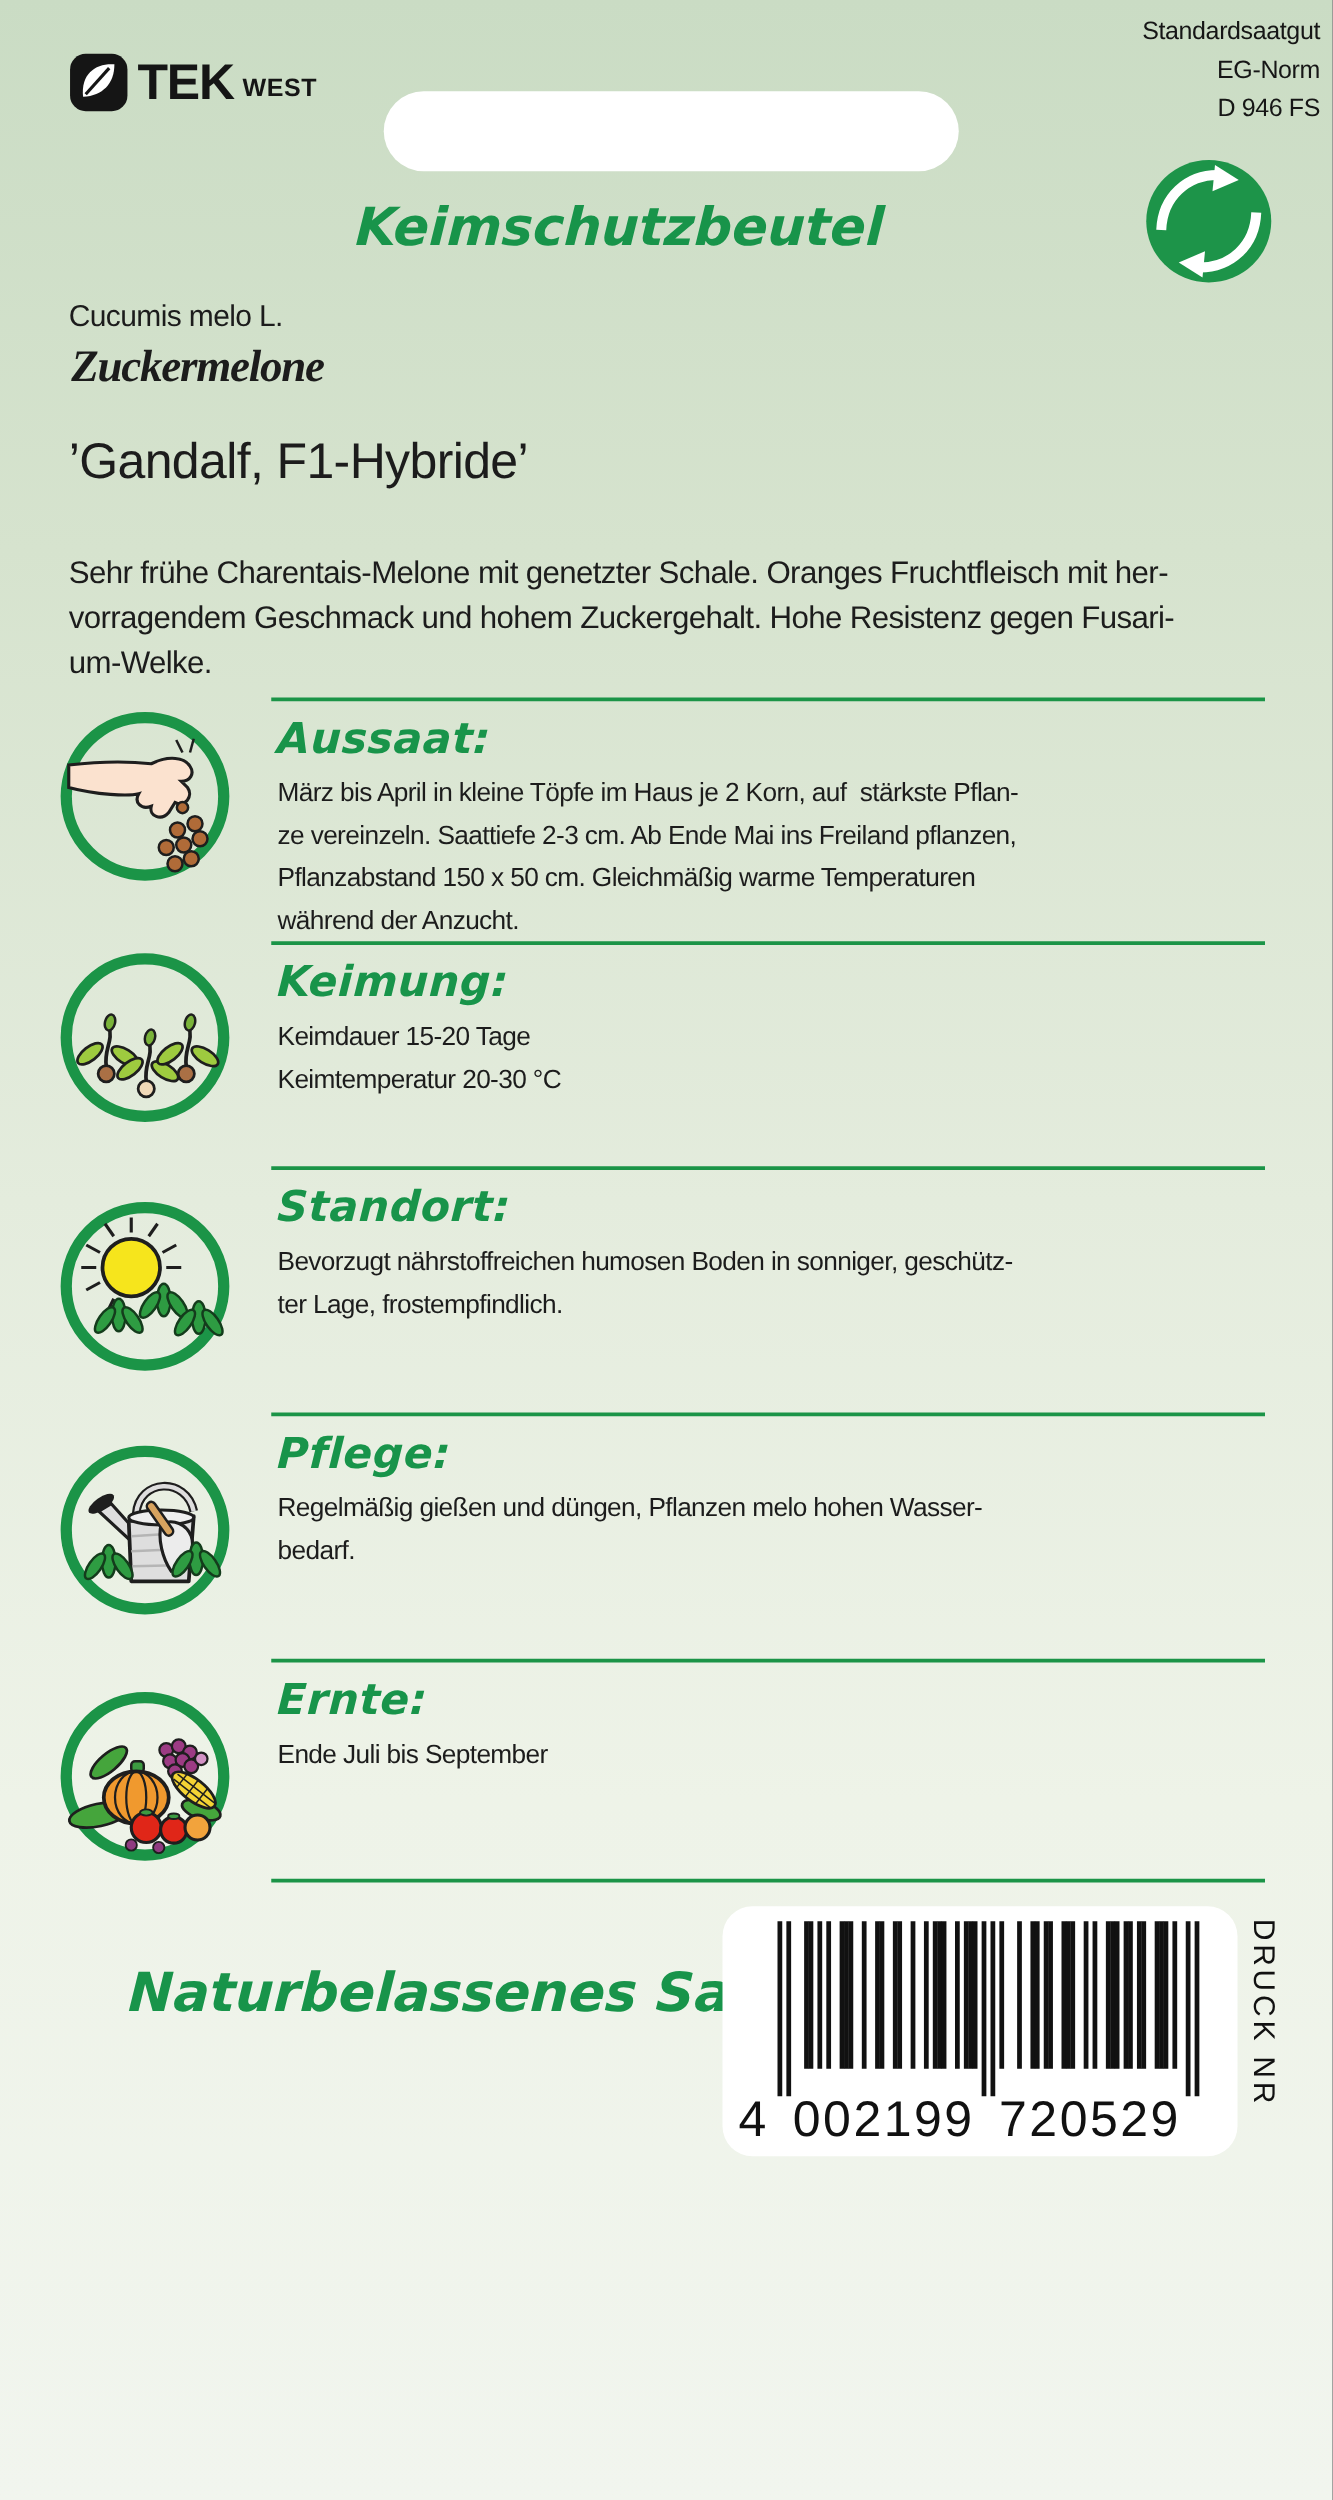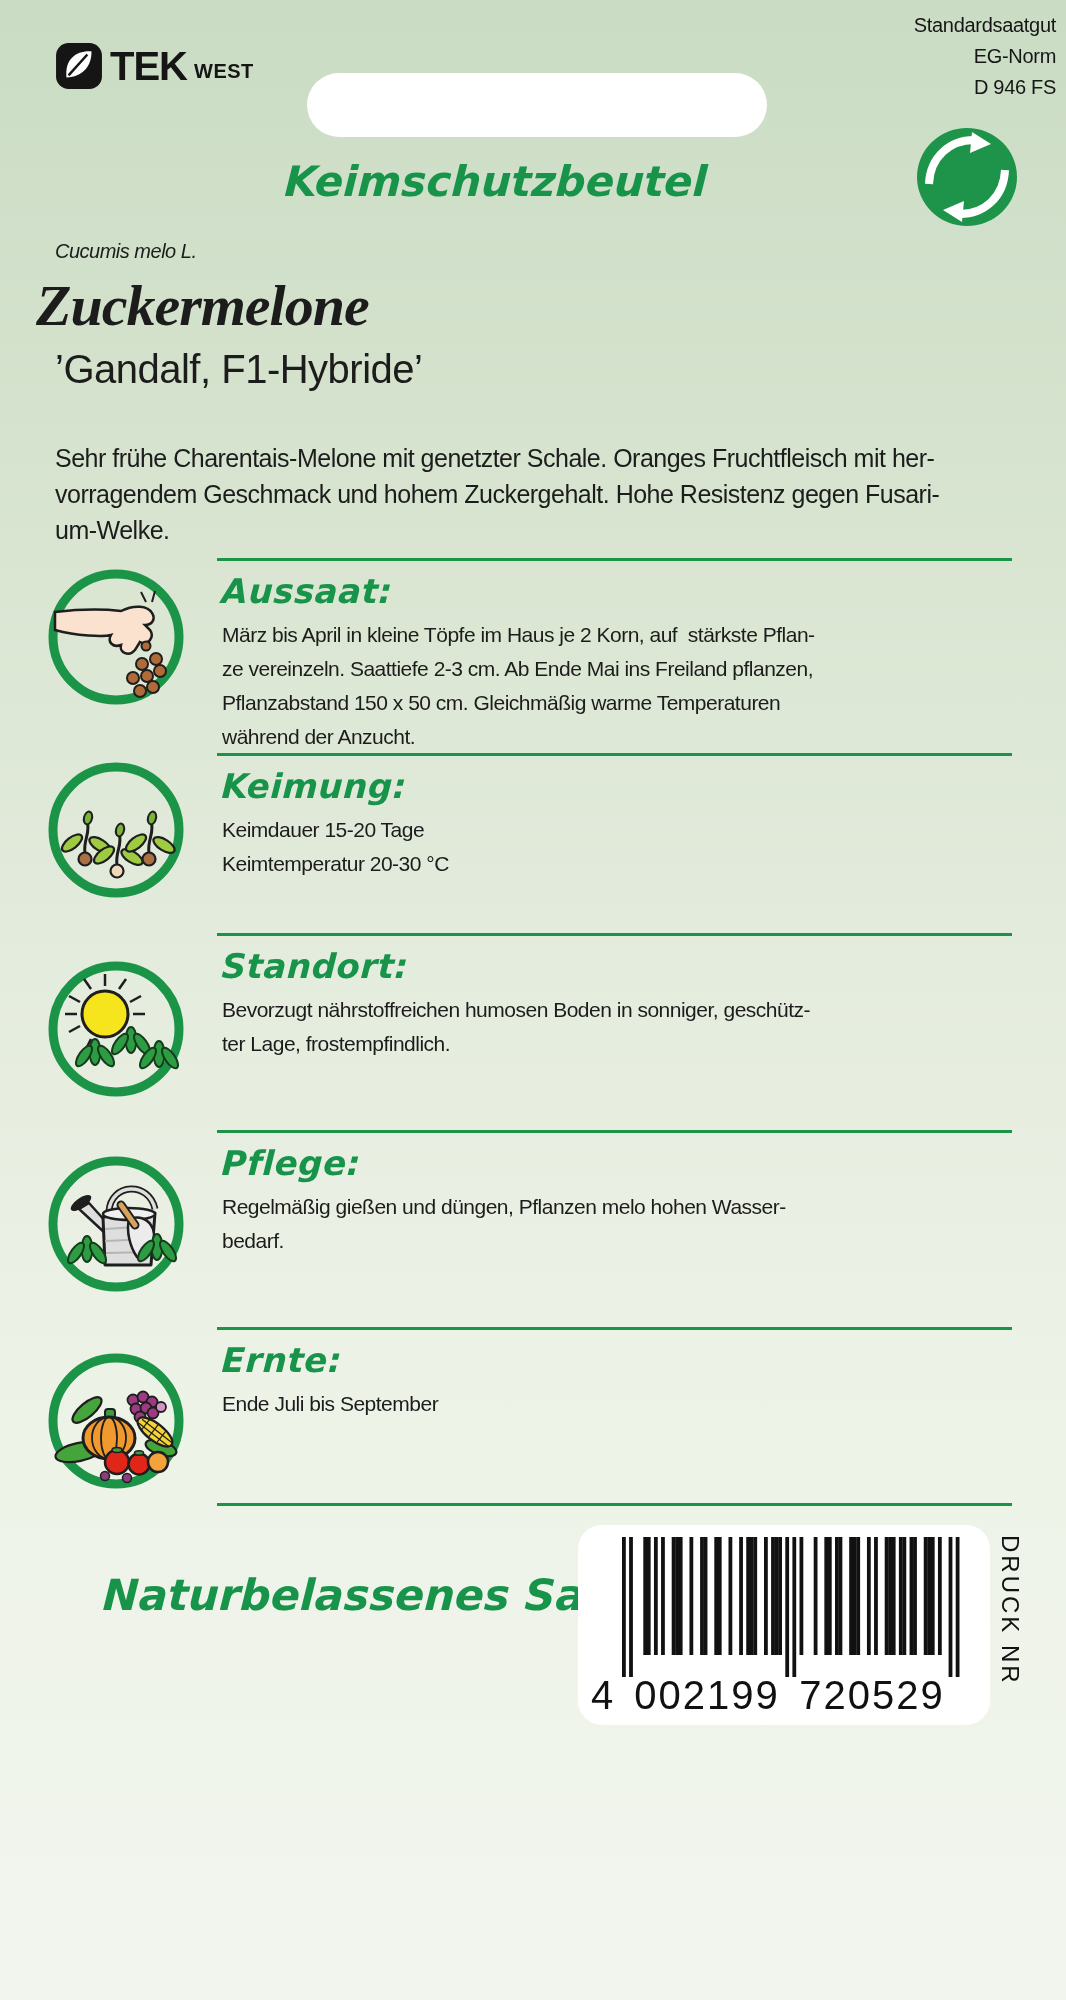--- a/index.html
+++ b/index.html
@@ -12,22 +12,22 @@
   
   .logo{left:55px;top:14px;display:flex;align-items:center;gap:7px;margin-top:28px;}
   .logo-text{font-size:40px;font-weight:bold;color:#151515;letter-spacing:-1px;}
   .logo-suffix{font-size:20px;font-weight:bold;color:#151515;letter-spacing:.5px;align-self:center;margin-top:10px;}
   .cert{right:10px;top:10px;text-align:right;font-size:20px;line-height:31px;color:#161616;letter-spacing:-0.3px;}
   .pill{left:307px;top:73px;width:460px;height:64px;background:#ffffff;border-radius:33px;}
   .script-text{font-style:italic;font-weight:bold;color:#18944a;font-family:"DejaVu Sans",sans-serif;transform:skewX(-3deg);}
   .keimschutz{left:0;top:157px;width:992px;text-align:center;font-size:42px;}
   .green-dot{left:915px;top:126px;}
   
-  .latin{left:55px;top:240px;font-size:20px;letter-spacing:-0.5px;font-style:italic;}
-  .name{left:36px;top:272px;font-size:58px;font-weight:bold;font-style:italic;font-family:"Liberation Serif",serif;letter-spacing:-1px;}
+  .latin{left:55px;top:240px;font-size:24px;letter-spacing:-0.5px;}
+  .name{left:57px;top:272px;font-size:36px;font-weight:bold;font-style:italic;font-family:"Liberation Serif",serif;letter-spacing:-1px;}
   .variety{left:55px;top:347px;font-size:40px;font-weight:normal;letter-spacing:-0.5px;}
   .desc{left:55px;top:404px;width:1006px;font-size:25px;line-height:36px;letter-spacing:-0.5px;white-space:pre;margin-top:36px;}
   
   .section{left:0;width:1066px;height:200px;}
   .divider{position:absolute;left:217px;top:0;width:795px;height:3px;background:#1b9447;}
   .sec-icon{position:absolute;left:45px;}
   .sec-title{position:absolute;left:222px;top:13px;font-size:34px;letter-spacing:.5px;}
   .sec-text{position:absolute;left:222px;top:60px;width:800px;font-size:21px;line-height:34px;letter-spacing:-0.5px;white-space:pre;}
   .bottom-divider{left:217px;top:1503px;width:795px;height:3px;background:#1b9447;}
   

